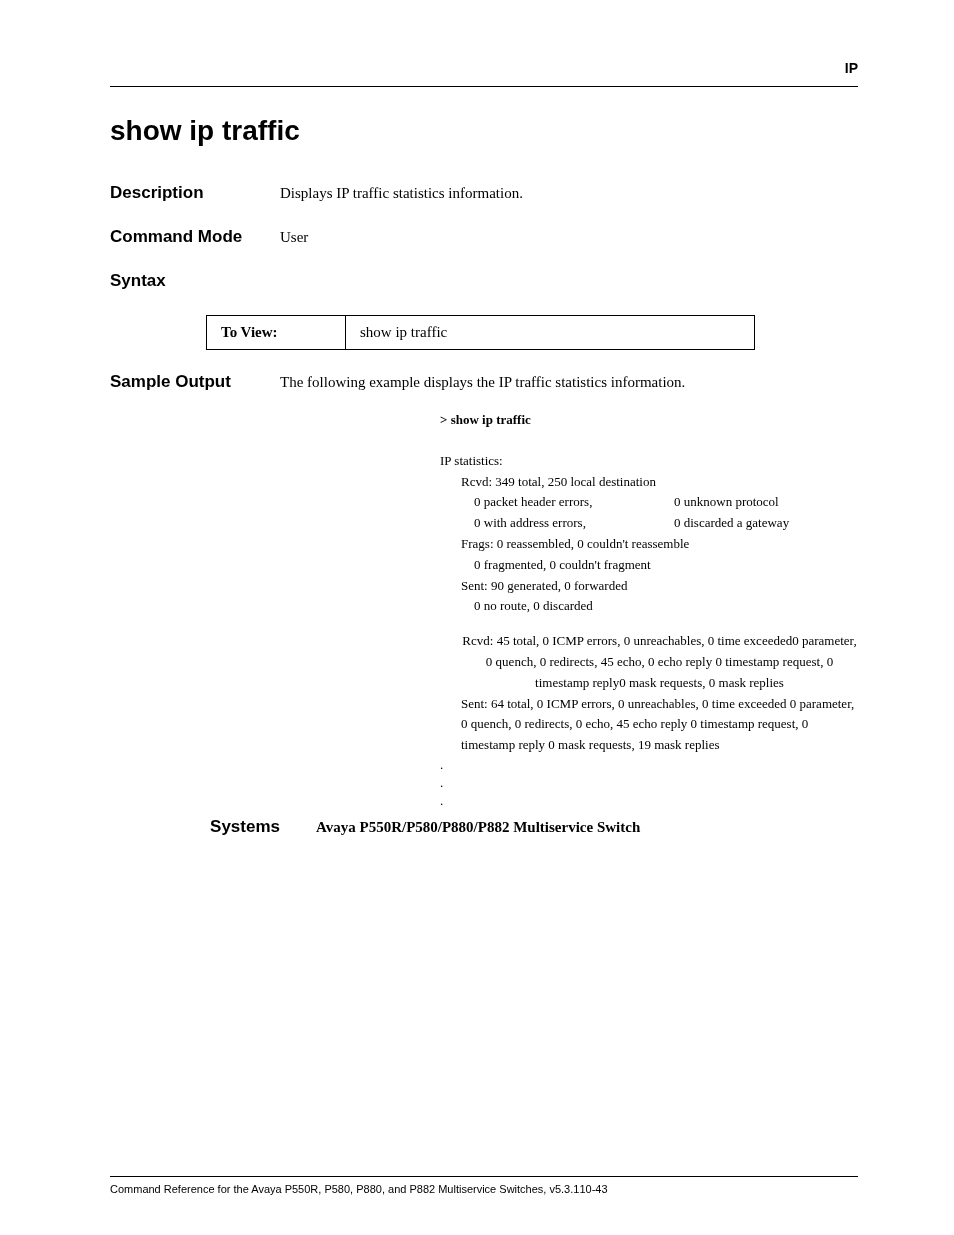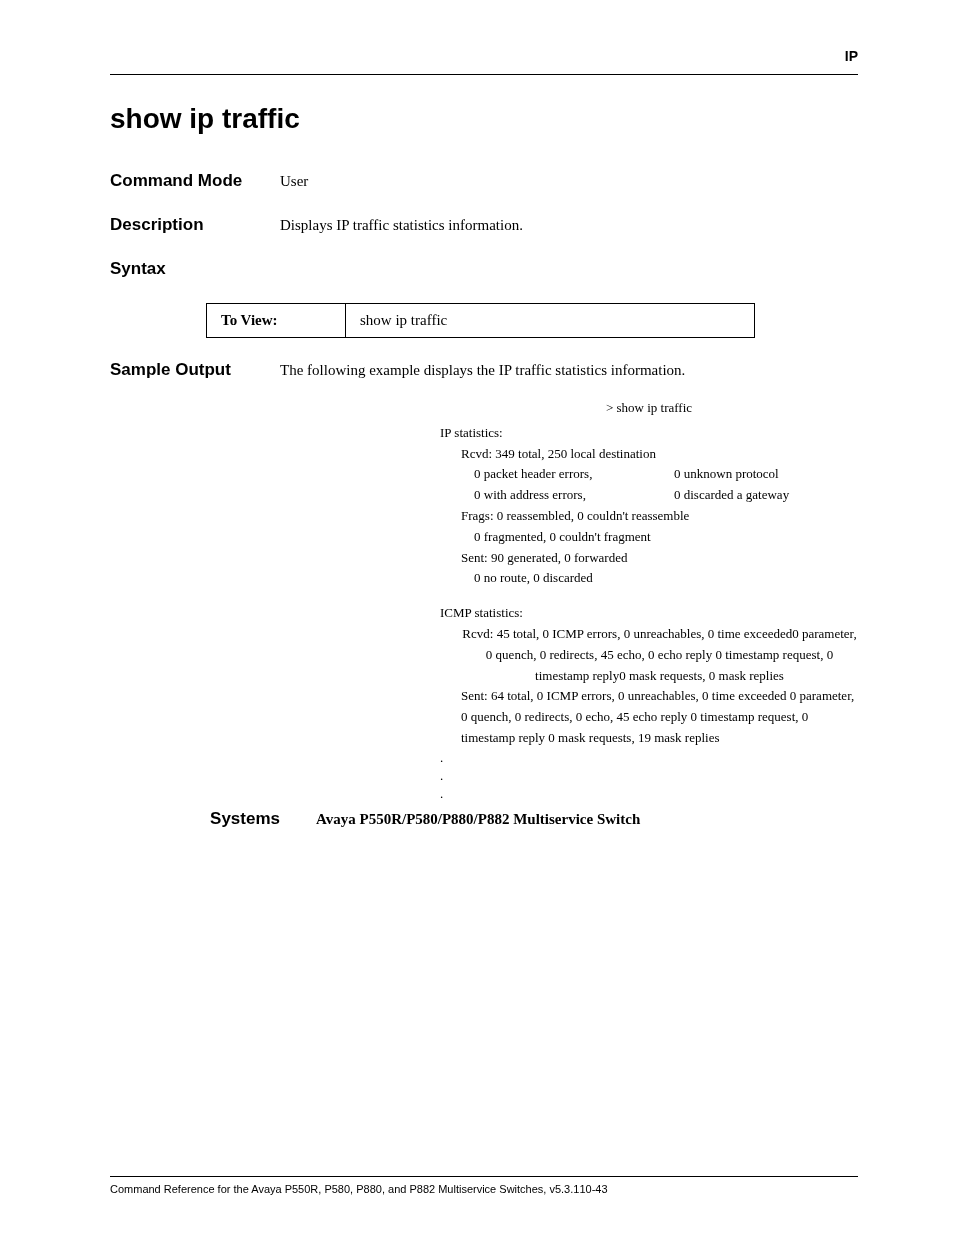--- a/index.html
+++ b/index.html
@@ -6,21 +6,21 @@
     margin: 0;
     padding: 0;
     font-family: Georgia, 'Times New Roman', serif;
     background: #fff;
     color: #000;
   }
   .page {
     width: 954px;
     height: 1235px;
     box-sizing: border-box;
-    padding: 48px 96px 40px 110px;
+    padding: 60px 96px 40px 110px;
     position: relative;
   }
   .chapter-label {
     text-align: right;
     font-family: Arial, Helvetica, sans-serif;
     font-weight: bold;
     font-size: 14px;
     margin-bottom: 10px;
   }
   .top-rule {
@@ -71,23 +71,22 @@
     width: 380px;
   }
   .sample-block {
     margin-left: 330px;
     margin-top: 18px;
     font-family: Georgia, 'Times New Roman', serif;
     font-size: 13px;
     line-height: 1.6;
   }
   .sample-block .prompt {
-    font-weight: normal;
-    margin-bottom: 4px;
-    text-align: center;
+    font-weight: bold;
+    margin-bottom: 20px;
   }
   .indent1 { margin-left: 0; }
   .indent2 { margin-left: 21px; }
   .indent3 { margin-left: 34px; }
   .two-col { display: flex; }
   .two-col .c1 { width: 200px; }
   .two-col .c2 { }
   .sample-block .gap { height: 14px; }
   .dots { margin-left: 0; line-height: 1.4; }
   .systems-row {
@@ -123,27 +122,27 @@
 <body>
 
 <div class="page">
 
   <div class="chapter-label">IP</div>
   <div class="top-rule"></div>
 
   <h1 class="title">show ip traffic</h1>
 
   <div class="section-row">
+    <div class="section-label">Description</div>
+    <div class="section-body">Displays IP traffic statistics information.</div>
+  </div>
+
+  <div class="section-row">
     <div class="section-label">Command Mode</div>
     <div class="section-body bold">User</div>
-  </div>
-
-  <div class="section-row">
-    <div class="section-label">Description</div>
-    <div class="section-body">Displays IP traffic statistics information.</div>
   </div>
 
   <div class="section-row">
     <div class="section-label">Syntax</div>
   </div>
 
   <div class="syntax-table-wrap">
     <table class="syntax">
       <tbody>
           <tr>
@@ -171,21 +170,20 @@
       <div class="c1">0 with address errors,</div>
       <div class="c2">0 discarded a gateway</div>
     </div>
     <div class="indent2">Frags:  0 reassembled, 0 couldn't reassemble</div>
     <div class="indent3">0 fragmented, 0 couldn't fragment</div>
     <div class="indent2">Sent:  90 generated, 0 forwarded</div>
     <div class="indent3">0 no route, 0 discarded</div>
 
     <div class="gap"></div>
 
-    <div class="indent1">ICMP statistics:</div>
     <div class="indent2" style="max-width:420px;text-align:center;">Rcvd:  45 total, 0 ICMP errors, 0 unreachables, 0 time exceeded0 parameter, 0 quench, 0 redirects, 45 echo, 0 echo reply 0 timestamp request, 0 timestamp reply0 mask requests, 0 mask replies</div>
     <div class="indent2" style="max-width:420px;">Sent:  64 total, 0 ICMP errors, 0 unreachables, 0 time exceeded 0 parameter, 0 quench, 0 redirects, 0 echo, 45 echo reply 0 timestamp request, 0 timestamp reply 0 mask requests, 19 mask replies</div>
 
     <div class="dots">.</div>
     <div class="dots">.</div>
     <div class="dots">.</div>
   </div>
 
   <div class="systems-row">
     <div class="section-label">Systems</div>

